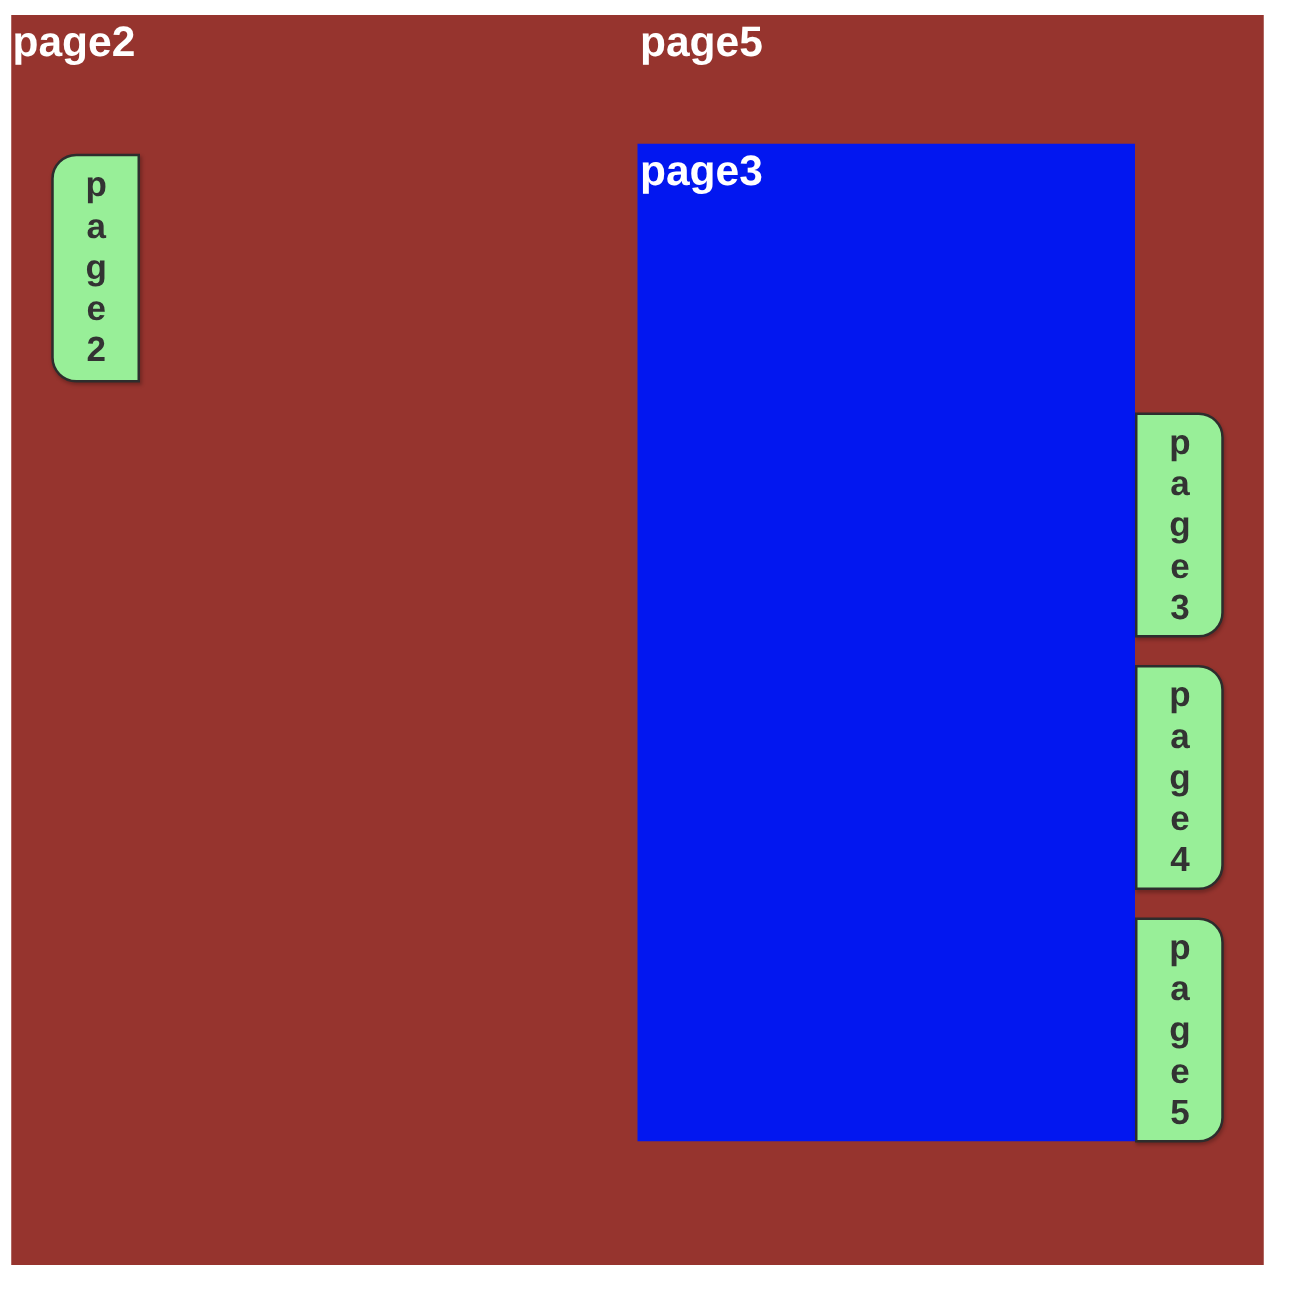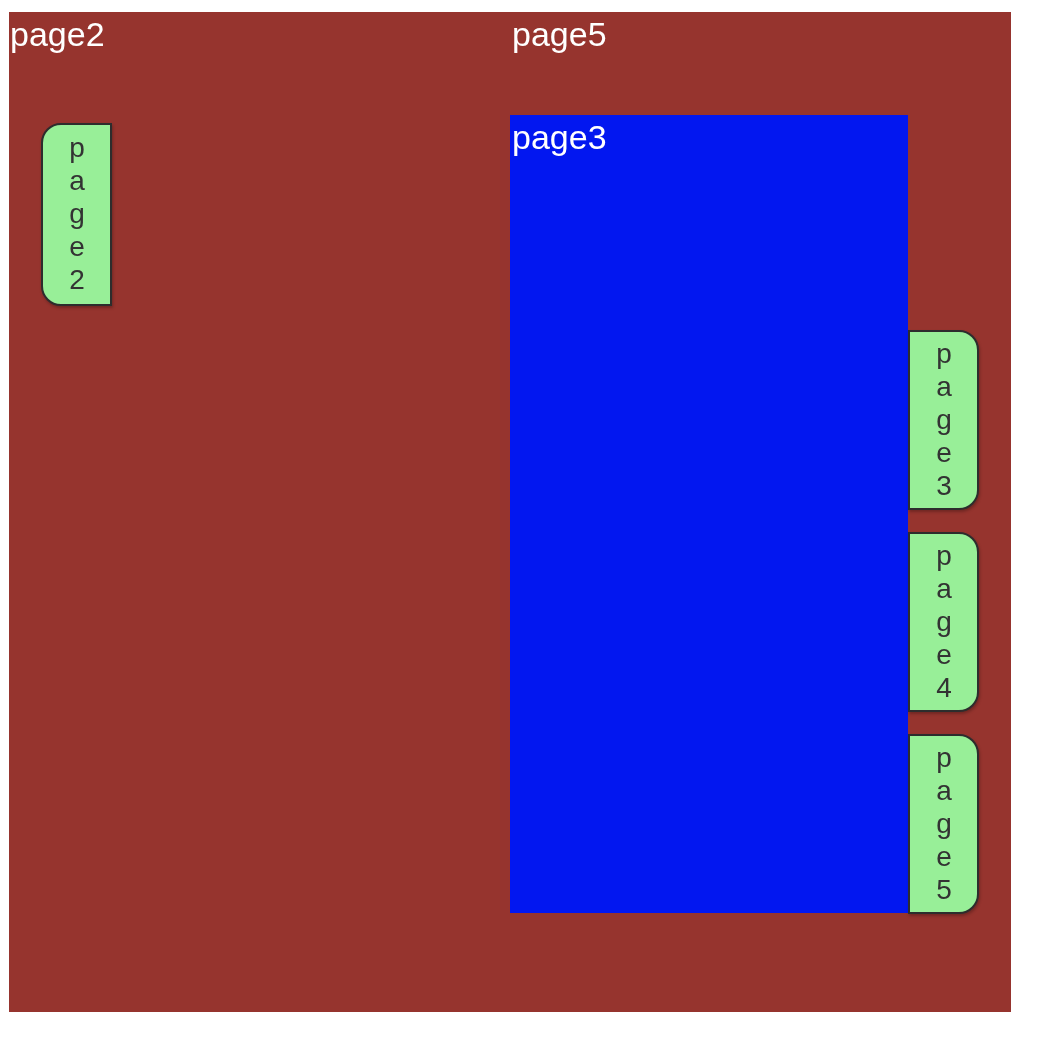--- a/index.html
+++ b/index.html
@@ -9,20 +9,21 @@
     height: 1044px;
     background: #ffffff;
     font-family: "Liberation Sans", sans-serif;
     overflow: hidden;
   }
   .stage {
     position: relative;
     width: 864px;
     height: 1044px;
     background: #ffffff;
+    font-weight: bold;
   }
   .panel {
     position: absolute;
     box-sizing: border-box;
   }
   .panel-red {
     left: 9px;
     top: 12px;
     width: 1002px;
     height: 1000px;

